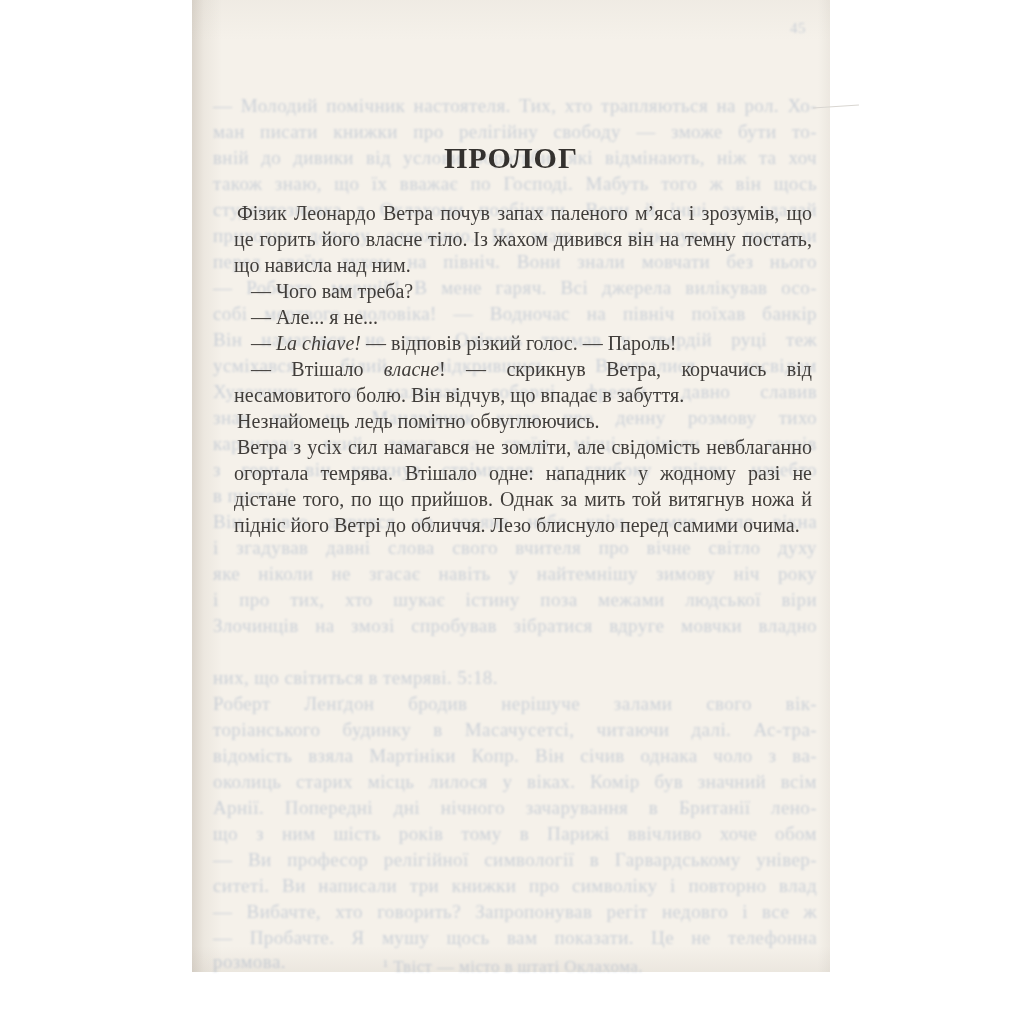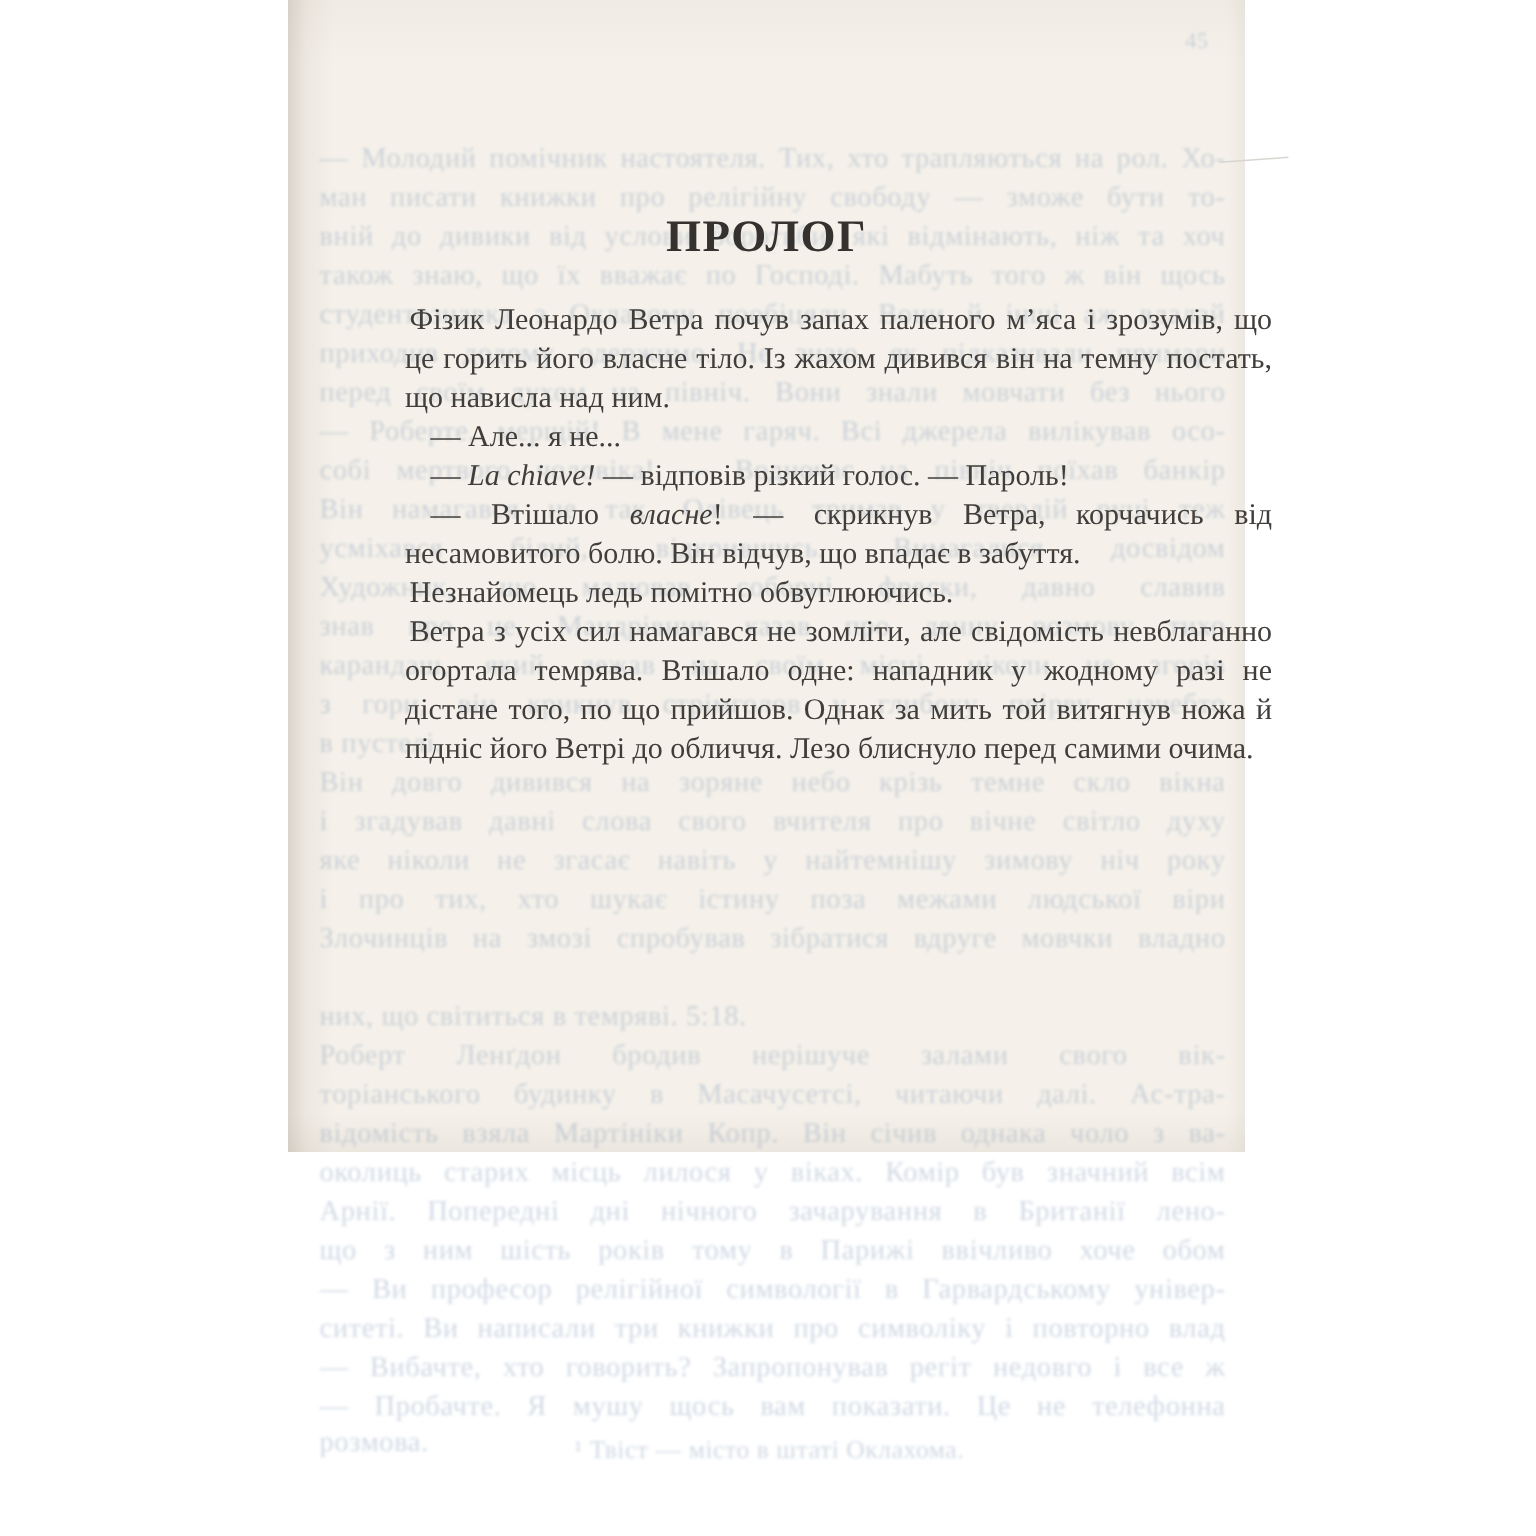--- a/index.html
+++ b/index.html
@@ -4,21 +4,21 @@
 <style>
   html,body{margin:0;padding:0;}
   body{
     width:1024px;height:1024px;
     background:#ffffff;
     font-family:"Liberation Serif","DejaVu Serif",serif;
     position:relative;overflow:hidden;
   }
   .scene{position:absolute;inset:0;}
   .page{
-    position:absolute;left:192px;top:0;width:638px;height:768px;
+    position:absolute;left:192px;top:0;width:638px;height:972px;
     background:
       linear-gradient(90deg, rgba(158,146,132,0.30) 0px, rgba(158,146,132,0.10) 12px, rgba(158,146,132,0) 30px),
       linear-gradient(270deg, rgba(160,150,138,0.10) 0px, rgba(160,150,138,0) 12px),
       linear-gradient(0deg, rgba(150,140,126,0.10) 0px, rgba(150,140,126,0) 26px),
       linear-gradient(180deg, rgba(150,140,126,0.06) 0px, rgba(150,140,126,0) 40px),
       #f5f1ea;
   }
   
   .ghost-layer{position:absolute;inset:0;z-index:1;}
   .ghost-line{
@@ -42,21 +42,20 @@
     text-align:center;
     font-size:30px;font-weight:bold;
     letter-spacing:1px;
     color:#34312e;
   }
   .body-text{
     position:absolute;left:42px;top:200px;width:578px;
     font-size:20px;line-height:26px;
     text-align:justify;
     color:#403d3a;
-    margin-left:36px;
   }
   .body-text p{margin:0;}
   .body-text p.dialogue{text-indent:17px;}
   .body-text p.narrative{text-indent:3px;}
   .body-text .it{font-style:italic;}
   .crease{
     position:absolute;left:813px;top:106px;width:46px;height:1px;
     background:#d9d6d1;
     transform:rotate(-4deg);
     z-index:3;
@@ -101,20 +100,21 @@
         <div class="ghost-line" style="top: 875px; left: 21px; width: 604px;">ситеті. Ви написали три книжки про символіку і повторно влад</div>
         <div class="ghost-line" style="top: 901px; left: 21px; width: 604px;">— Вибачте, хто говорить? Запропонував регіт недовго і все ж</div>
         <div class="ghost-line" style="top: 927px; left: 21px; width: 604px;">— Пробачте. Я мушу щось вам показати. Це не телефонна</div>
         <div class="ghost-line left" style="top: 951px; left: 21px; width: 140px;">розмова.</div>
         <div class="ghost-line left" style="top: 957px; left: 191px; width: 300px; font-size: 17px;">¹ Твіст — місто в штаті Оклахома.</div>
       </div>
     <div class="print-layer">
       <h1 class="title">ПРОЛОГ</h1>
       <div class="body-text">
           <p class="narrative"><span>Фізик Леонардо Ветра почув запах паленого м’яса і зрозумів, що це горить його власне тіло. Із жахом дивився він на темну постать, що нависла над ним.</span></p>
+          <p class="dialogue"><span>— Чого вам треба?</span></p>
           <p class="dialogue"><span>— Але... я не...</span></p>
           <p class="dialogue"><span>— </span><span class="it">La chiave!</span><span> — відповів різкий голос. — Пароль!</span></p>
           <p class="dialogue"><span>— Втішало </span><span class="it">власне</span><span>! — скрикнув Ветра, корчачись від несамовитого болю. Він відчув, що впадає в забуття.</span></p>
           <p class="narrative"><span>Незнайомець ледь помітно обвуглюючись.</span></p>
           <p class="narrative"><span>Ветра з усіх сил намагався не зомліти, але свідомість невблаганно огортала темрява. Втішало одне: нападник у жодному разі не дістане того, по що прийшов. Однак за мить той витягнув ножа й підніс його Ветрі до обличчя. Лезо блиснуло перед самими очима.</span></p>
         </div>
     </div>
   </div>
   <div class="crease"></div>
 </div>

